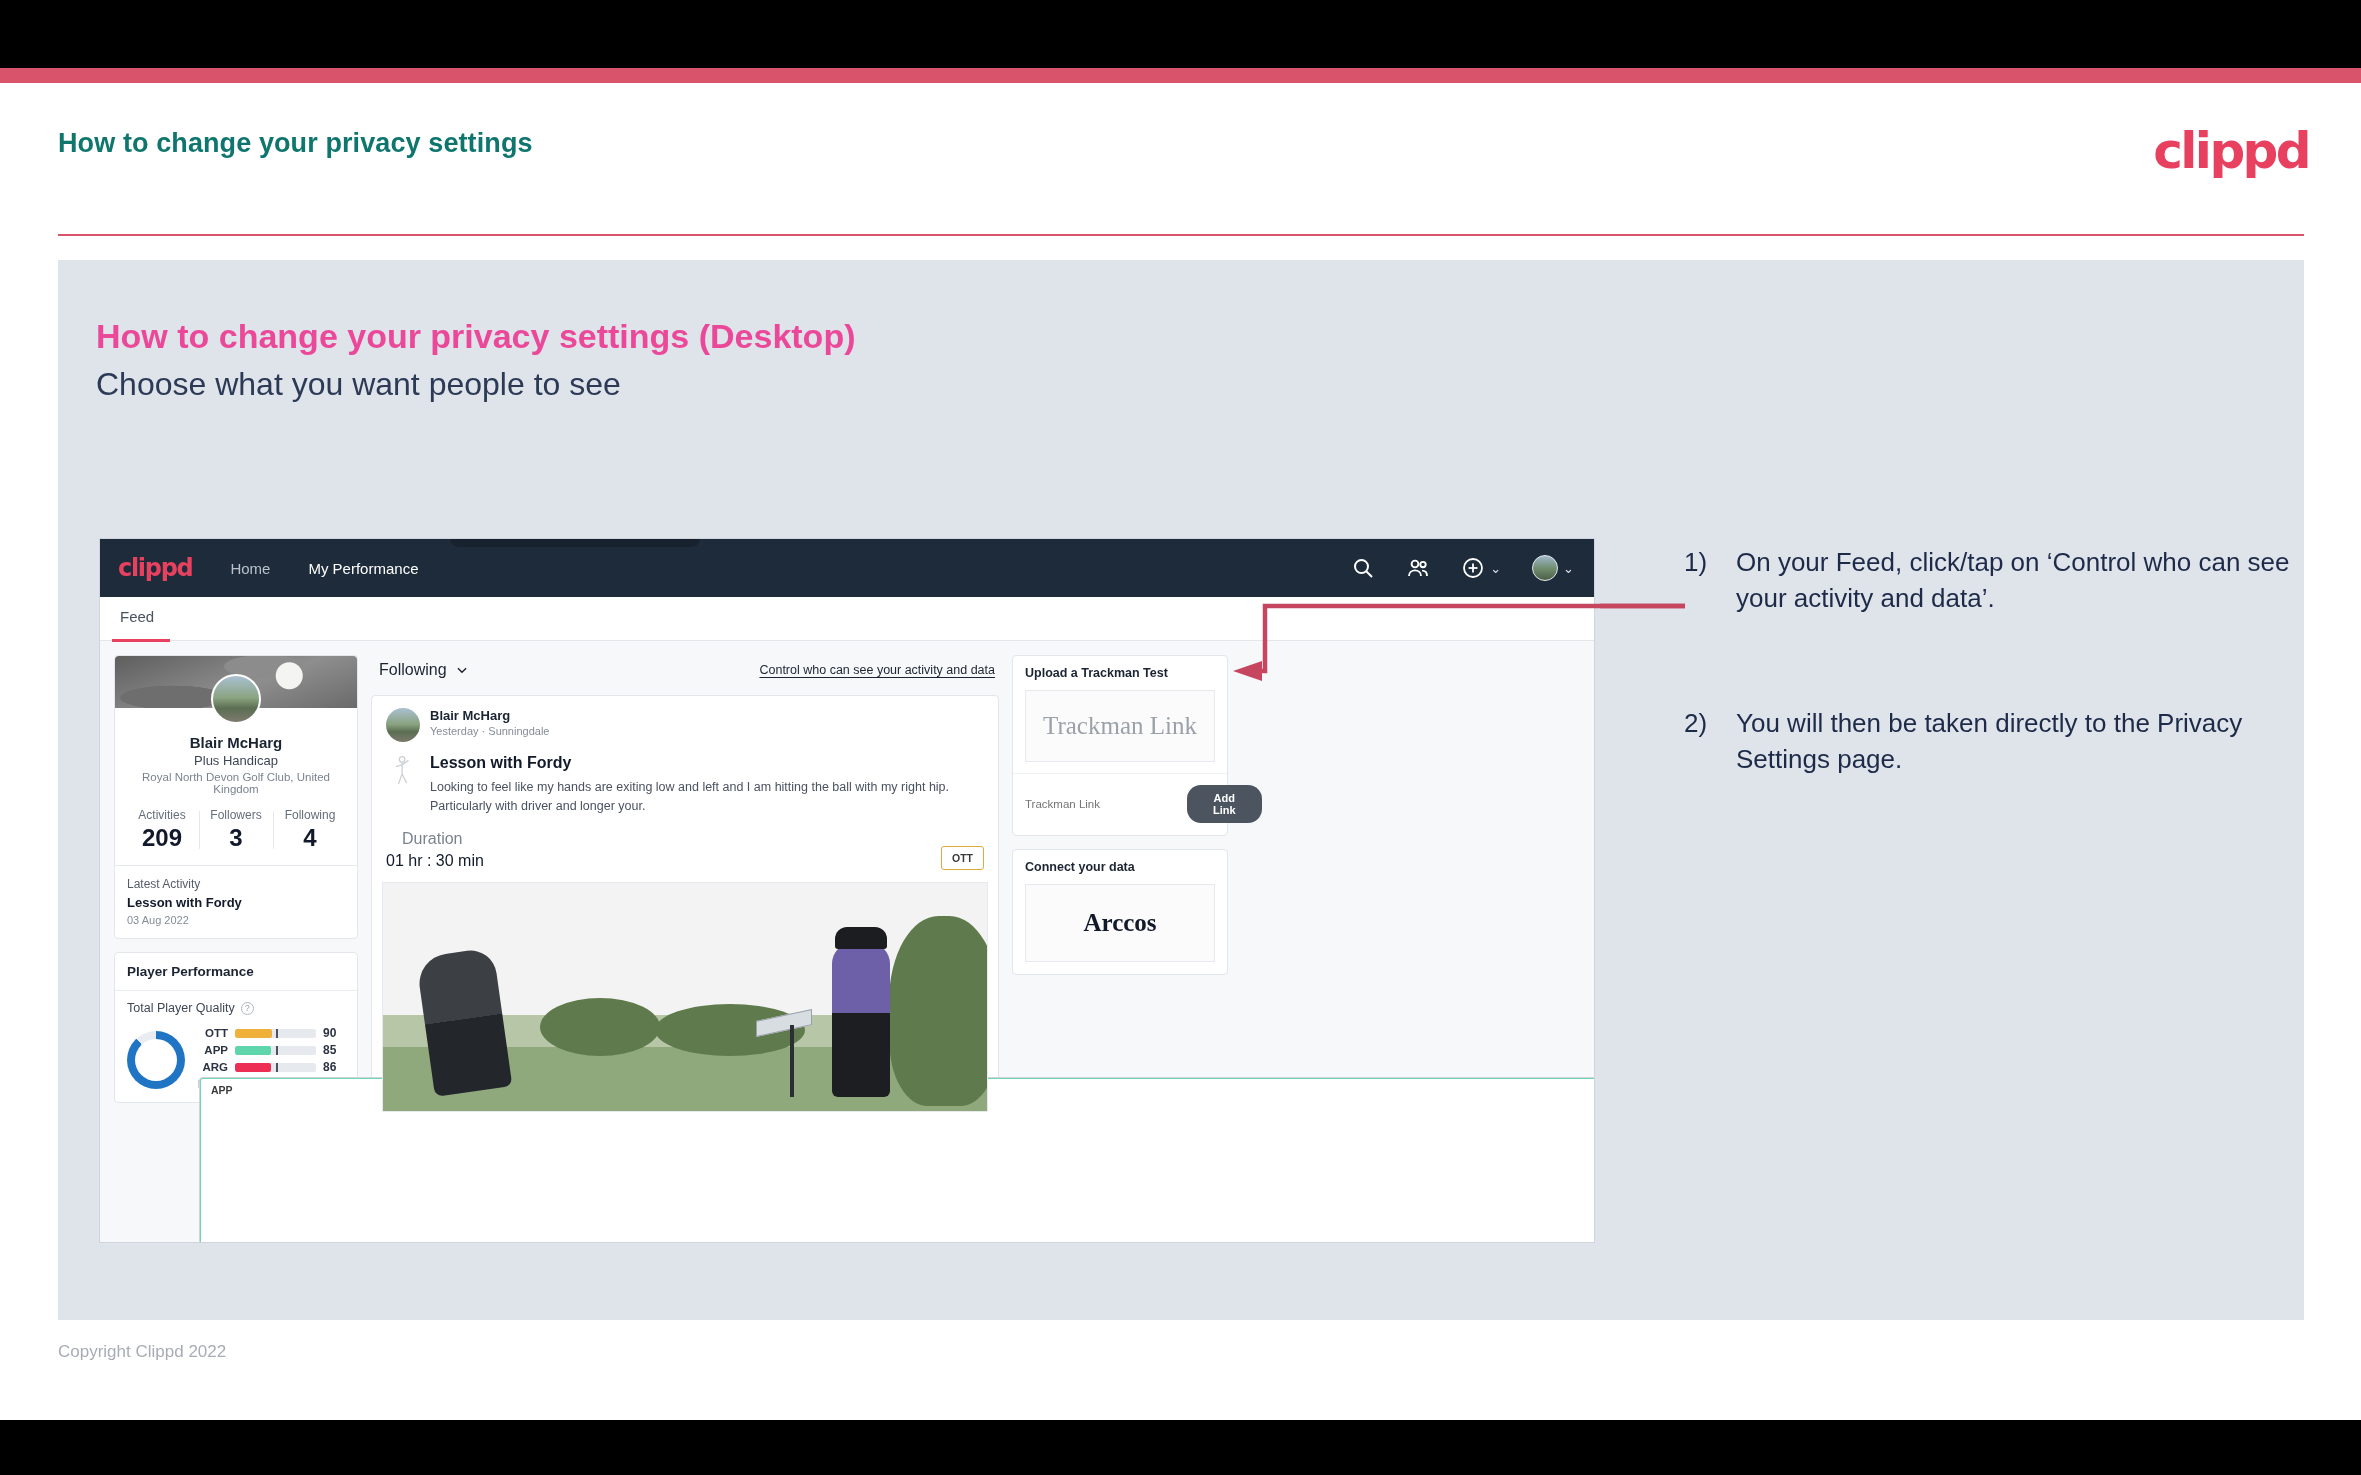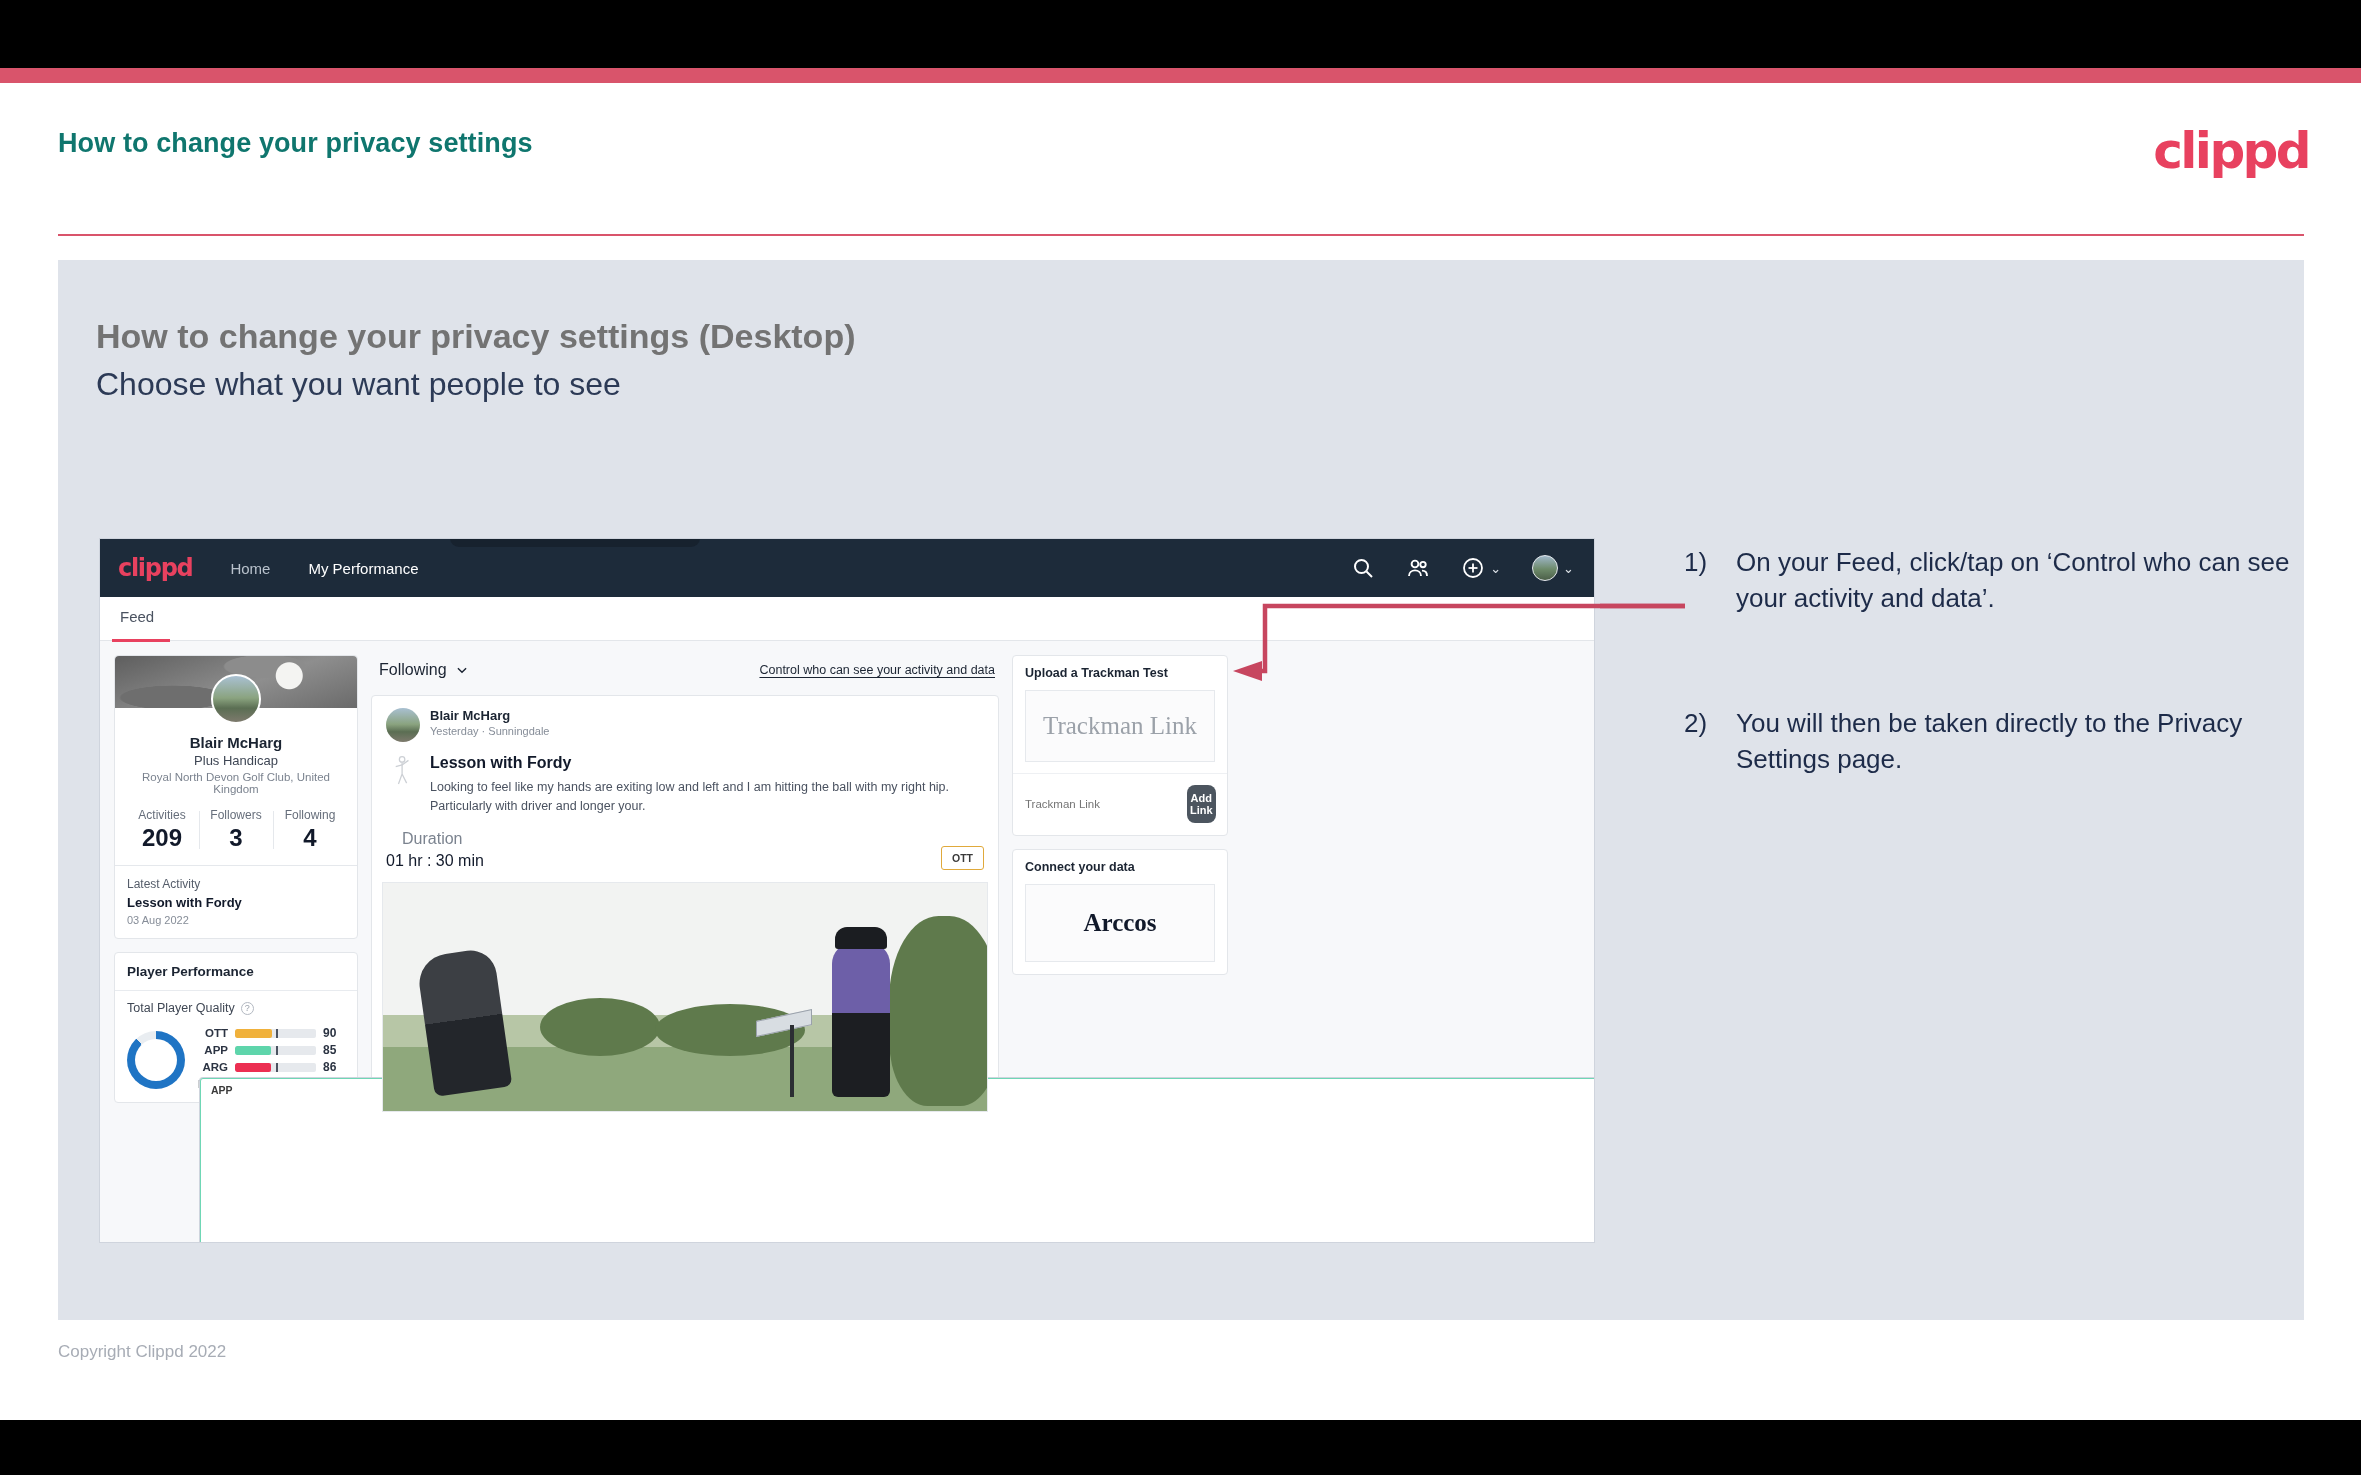--- a/index.html
+++ b/index.html
@@ -31,21 +31,21 @@
     position:absolute; left:58px; top:234px; width:2246px; height:2px; background:#d9546b;
   }
 
   
   .panel {
     position:absolute; left:58px; top:260px; width:2246px; height:1060px;
     background:#dfe3ea;
   }
   .panel-h1 {
     position:absolute; left:96px; top:317px;
-    font-size:34px; font-weight:700; color:#737373;
+    font-size:34px; font-weight:700; color:#ec4899;
   }
   .panel-h2 {
     position:absolute; left:96px; top:366px;
     font-size:32px; font-weight:400; color:#2c3a56;
   }
 
   
   .app {
     position:absolute; left:100px; top:539px; width:1494px; height:703px;
     background:#fff; overflow:hidden;
@@ -190,21 +190,21 @@
   .tm-box {
     margin:0 12px; height:72px; border:1px solid #e6e9ed; background:#fbfbfc;
     display:flex; align-items:center; justify-content:center;
   }
   .tm-word { font-family:"Liberation Serif", serif; font-size:25px; color:#9ba1a9; }
   .tm-input-row { display:flex; align-items:center; gap:8px; padding:11px 12px 12px; border-top:1px solid #eef0f3; margin-top:11px; }
   .tm-input {
     flex:1; border:none; outline:none; font-size:11.5px; color:#9aa1ab;
     font-family:"Liberation Sans", sans-serif; background:transparent;
   }
-  .btn-add { background:#4c555f; color:#fff; font-size:11px; font-weight:700; border:none; border-radius:8px; padding:7px 3px; }
+  .btn-add { background:#4c555f; color:#fff; font-size:11px; font-weight:700; border:none; border-radius:14px; padding:7px 26px; }
   .arccos-box { margin:0 12px 12px; height:78px; border:1px solid #e6e9ed; background:#fbfbfc;
     display:flex; align-items:center; justify-content:center; }
   .arccos-word { font-family:"Liberation Serif", serif; font-size:25px; font-weight:700; color:#11192a; }
 
   
   .anno { position:absolute; left:0; top:0; width:2361px; height:1475px; pointer-events:none; }
 
   
   .instr { position:absolute; left:1684px; top:545px; width:620px; }
   .instr-item { display:flex; gap:16px; margin-bottom:0; }

